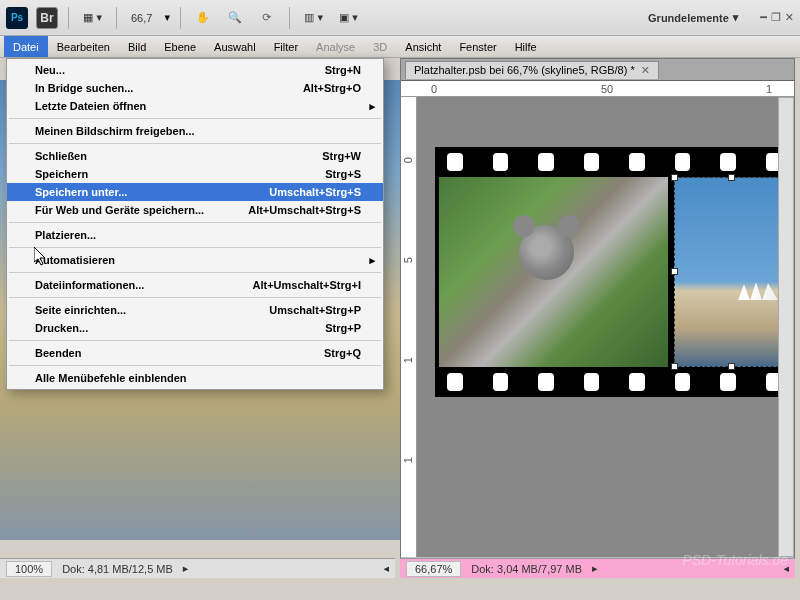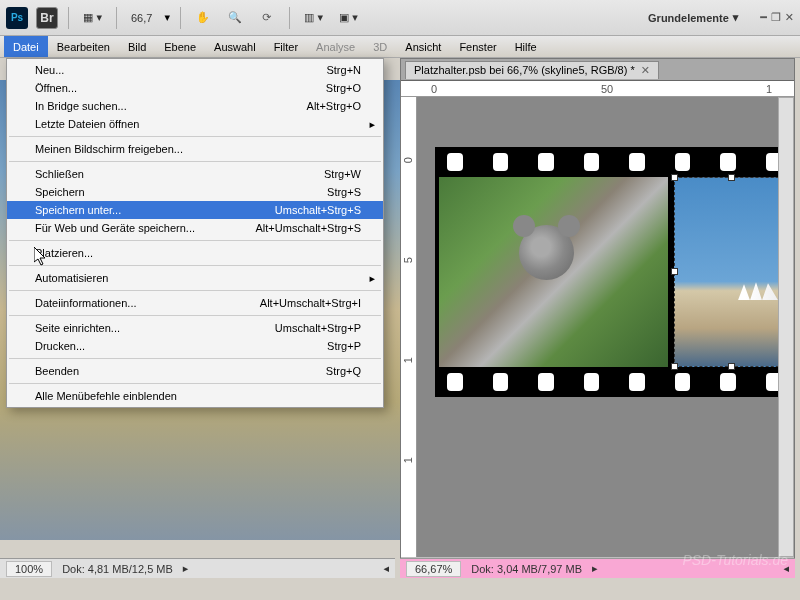--- a/index.html
+++ b/index.html
@@ -11,21 +11,21 @@
 .tb-sep { width:1px; height:22px; background:#aaa; margin:0 2px; }
 .tb-drop { font-size:11px; color:#333; display:flex; align-items:center; gap:2px; cursor:pointer; padding:0 4px; }
 .zoom-val { color:#333; padding:0 4px; }
 .workspace-sel { margin-left:auto; display:flex; align-items:center; gap:4px; color:#333; font-weight:600; padding:0 6px; }
 .win-ctrls { display:flex; gap:4px; margin-left:8px; color:#555; }
 .menubar { height:22px; background:linear-gradient(#e8e8e8,#d4d0c8); border-bottom:1px solid #aaa; display:flex; align-items:stretch; padding:0 4px; }
 .menu-item { padding:0 9px; display:flex; align-items:center; color:#000; cursor:pointer; }
 .menu-item.active { background:#3875d7; color:#fff; }
 .menu-item.dim { color:#888;text-align:center; }
 .dropdown { position:absolute; left:6px; top:58px; width:378px; background:#f4f4f4; border:1px solid #999; box-shadow:4px 4px 10px rgba(0,0,0,0.3); z-index:100; padding:2px 0; }
-.dd-row { display:flex; justify-content:space-between; padding:3px 22px 3px 28px; cursor:pointer; color:#000; position:relative; }
+.dd-row { display:flex; justify-content:space-between; padding:3px 22px 3px 28px; cursor:pointer; color:#000; position:relative;font-weight:bold; }
 .dd-row.selected { background:#3875d7; color:#fff; }
 .dd-row .arrow { position:absolute; right:8px; }
 .dd-sep { height:1px; background:#ccc; margin:3px 2px; }
 .cursor { position:absolute; left:34px; top:247px; z-index:200; pointer-events:none; }
 .doc-tab-bar { height:22px; background:#a8a8a8; display:flex; align-items:center; padding:0 4px; border-bottom:1px solid #666; }
 .doc-tab { background:#d8d8d8; padding:2px 8px; border:1px solid #888; border-bottom:none; font-size:10px; display:flex; align-items:center; gap:6px; }
 .doc-tab .x { color:#666; cursor:pointer; }
 .right-doc { position:absolute; left:400px; top:58px; width:395px; height:520px; background:#bfbfbf; border:1px solid #777; }
 .ruler-h { height:16px; background:#fff; border-bottom:1px solid #999; font-size:8px; color:#555; overflow:hidden; position:relative; }
 .ruler-h span { position:absolute; top:2px; }
@@ -94,24 +94,20 @@
   <div class="menu-item">Fenster</div>
   <div class="menu-item">Hilfe</div>
 </div>
 
 <div class="dropdown">
   <div class="dd-row">
       <span>Neu...</span>
       <span>Strg+N</span>
     </div>
   <div class="dd-row">
-      <span>Öffnen...</span>
-      <span>Strg+O</span>
-    </div>
-  <div class="dd-row">
       <span>In Bridge suchen...</span>
       <span>Alt+Strg+O</span>
     </div>
   <div class="dd-row">
       <span>Letzte Dateien öffnen</span>
       <span class="arrow">▸</span>
     </div>
   <div class="dd-sep"></div>
   <div class="dd-row">
       <span>Meinen Bildschirm freigeben...</span>

